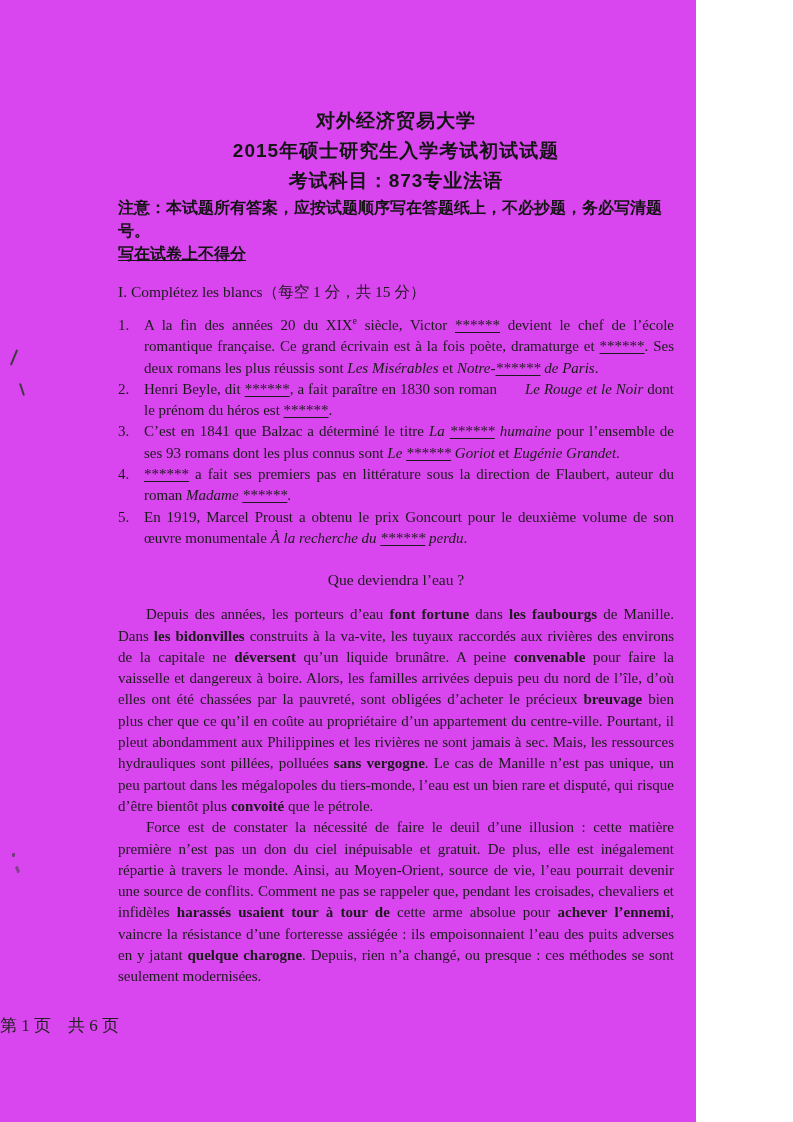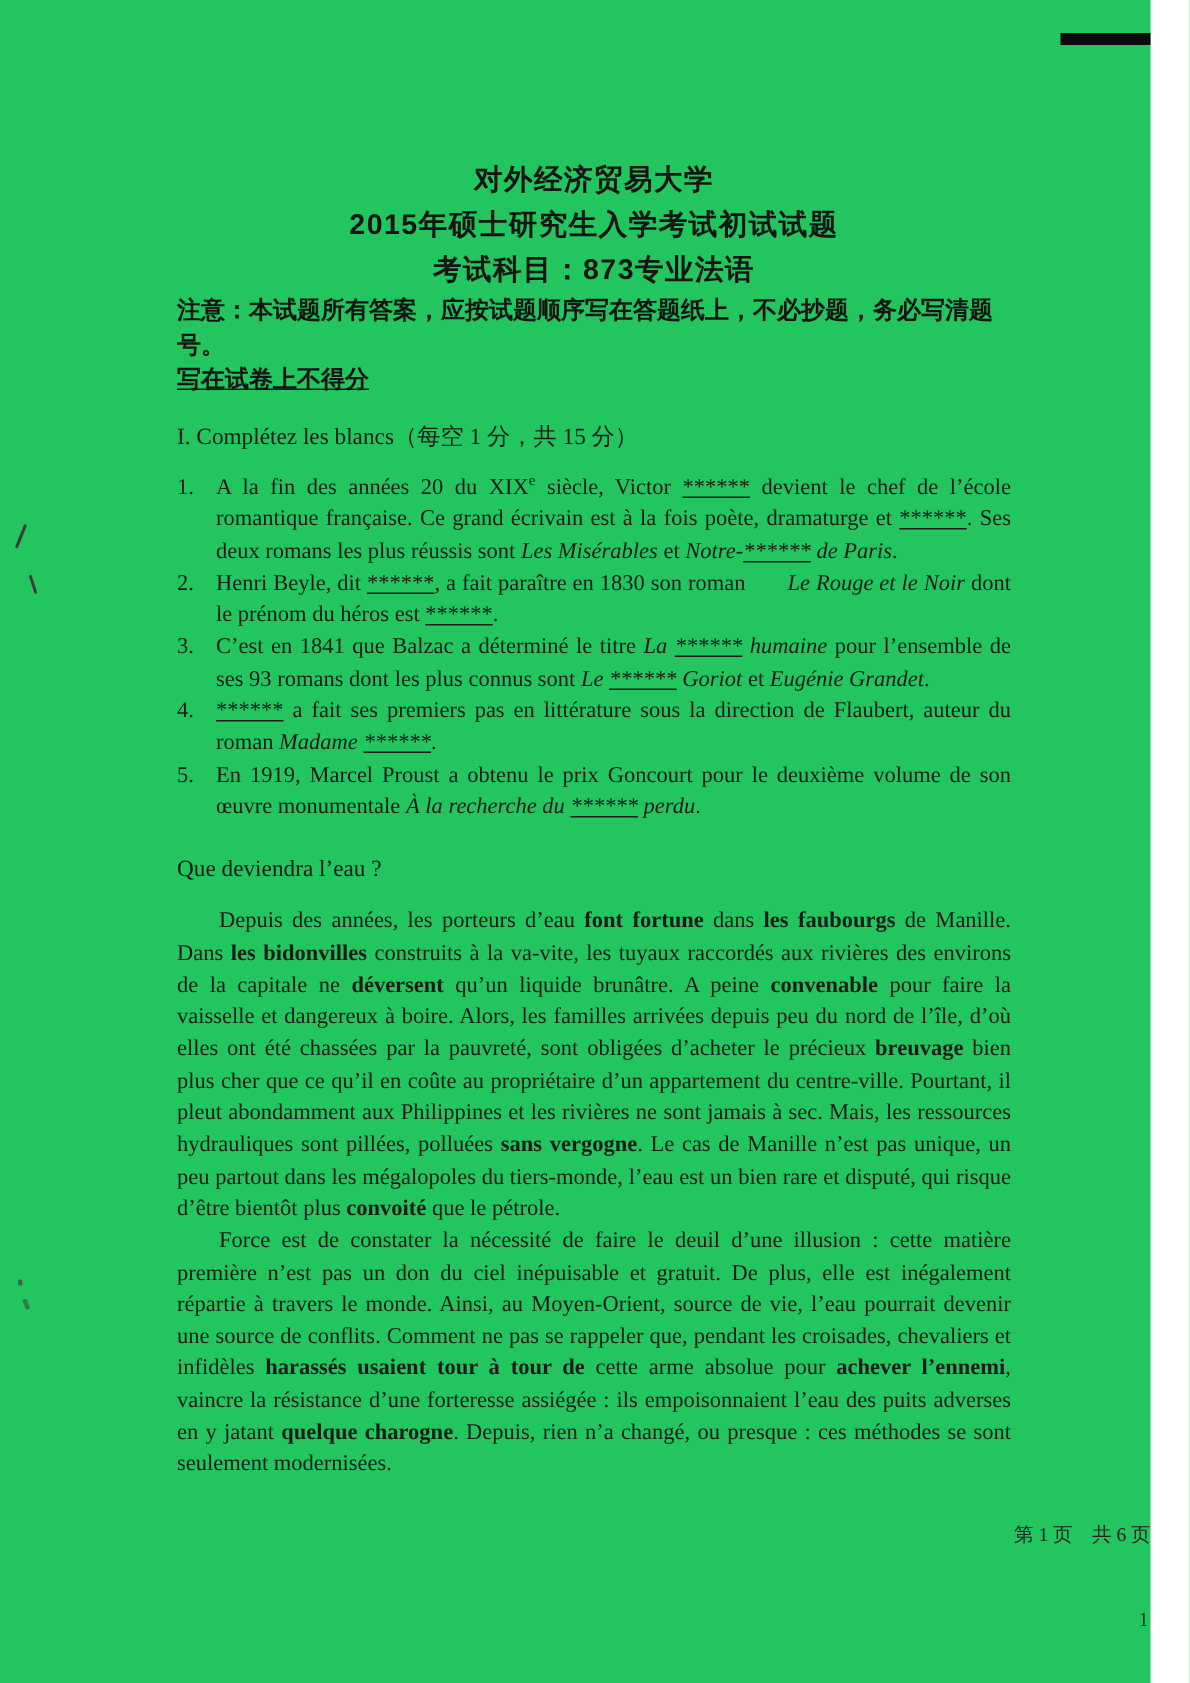--- a/index.html
+++ b/index.html
@@ -1,47 +1,47 @@
 <!DOCTYPE html>
 <html><head>
 <meta charset="utf-8">
 <style>
   html,body { margin:0; padding:0; background:#ffffff; }
   .page {
-    position:relative; width:767px; height:1122px;
-    background:#22c55e; overflow:hidden;
+    position:relative; width:696px; height:1122px;
+    background:#d946ef; overflow:hidden;
     font-family:"Liberation Serif", serif; color:#1b1b1b;
   }
   .content { position:absolute; left:118px; top:106px; width:556px; }
 
   .title-block { text-align:center; font-family:"Liberation Sans", sans-serif;
     font-weight:bold; font-size:19px; line-height:30px; letter-spacing:1px; color:#151515; }
 
   .notice { font-family:"Liberation Sans", sans-serif;
     font-weight:bold; font-size:16px; line-height:23px; color:#141414; }
   .notice .underlined { text-decoration:underline; }
 
   .sec-heading { margin-top:16px; font-size:15.5px; line-height:22px; }
   .sec-heading .fr { font-weight:normal; }
   .sec-heading.second { margin-top:12px; }
 
   .items { margin:12px 0 0 0; padding:0; list-style:none; }
   .items li { display:flex; font-size:15px; line-height:21.3px; }
   .items .num { flex:0 0 26px; width:26px; }
   .items .itxt { flex:1; text-align:justify; }
 
-  .reading-title { margin-top:20px; text-align:left; font-size:15.5px; line-height:21px; }
+  .reading-title { margin-top:20px; text-align:center; font-size:15.5px; line-height:21px; }
 
   .para { margin:0; font-size:15px; line-height:21.3px; text-align:justify; text-indent:28px; }
   .para.first { margin-top:14px; }
 
   sup { font-size:10px; line-height:0; }
 
-  .footer { position:absolute; left:0; right:0; top:1014px; text-align:right;
-    font-size:13px; color:#222;padding-left:20px; }
+  .footer { position:absolute; left:0; right:0; top:1014px; text-align:left;
+    font-size:17px; color:#222; }
   .corner-num { position:absolute; left:759px; top:1072px; font-size:13.5px; color:#333; }
 
   .redaction-bar { position:absolute; left:707px; top:22px; width:70px; height:8px; background:#0b0b0b; }
 
   .pm { position:absolute; background:#3c3c3c; border-radius:1px; }
   .pm1 { left:13px; top:349px; width:2px; height:17px; transform:rotate(22deg); }
   .pm2 { left:21px; top:383px; width:2px; height:13px; transform:rotate(-18deg); }
   .pm3 { left:12px; top:853px; width:3px; height:4px; opacity:.65; }
   .pm4 { left:16px; top:866px; width:3px; height:7px; transform:rotate(-20deg); opacity:.55; }
 </style>

